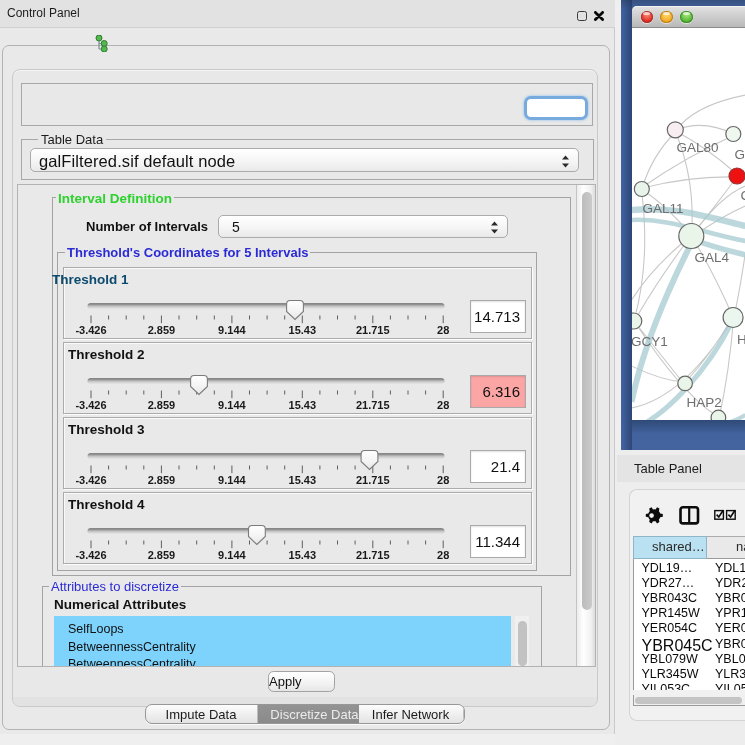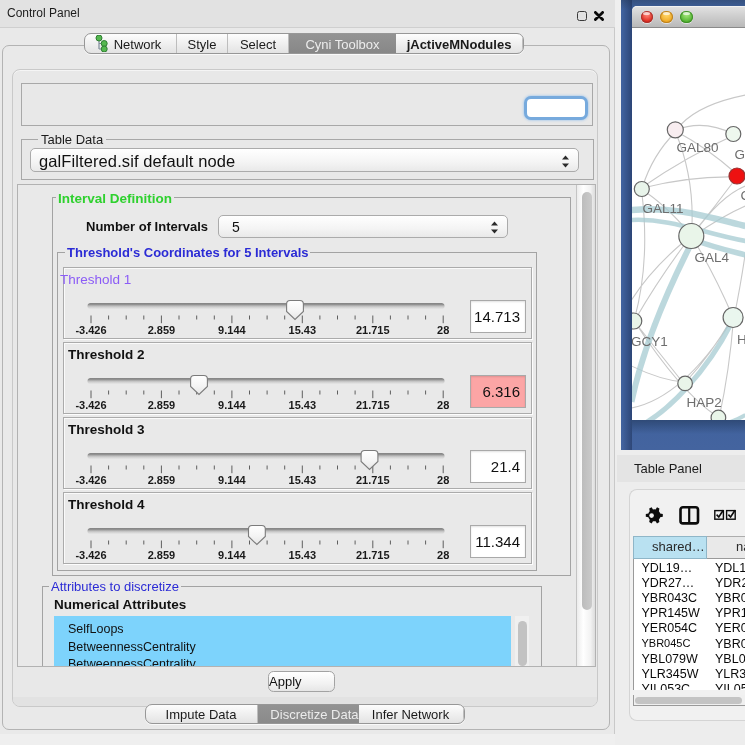--- a/index.html
+++ b/index.html
@@ -10,27 +10,20 @@
 </style></head><body>
 <div id="page">
 <div class="abs" style="left:0;top:0;width:615px;height:734px;background:#e9e9e9;border-right:1px solid #c9c9c9"></div>
 <div class="abs" style="left:0;top:0;width:615px;height:28px;background:#e2e2e2;border-bottom:1px solid #cfcfcf"></div>
 <div class="txt" style="left:7px;top:6px;font-size:12px;color:#1c1c1c">Control Panel</div>
 <div class="abs" style="left:577px;top:11px;width:9.5px;height:9.5px;border:1.7px solid #3a3a3a;border-radius:2.5px"></div>
 <svg style="left:594px;top:11px" width="10" height="10" viewBox="0 0 10 10">
 <path d="M1.4,1.4 L8.6,8.6 M8.6,1.4 L1.4,8.6" stroke="#0a0a0a" stroke-width="2.8" stroke-linecap="round"></path>
     </svg>
 <div class="abs" style="left:2px;top:44.5px;width:608px;height:685px;border:1px solid #b3b3b3;border-radius:7px"></div>
-<div class="abs" style="left:84px;top:33px;width:440px;height:21px;border:1px solid #979797;border-radius:7px;overflow:hidden;background:linear-gradient(#fdfdfd,#f1f1f1 45%,#e3e3e3);box-shadow:0 1px 0 rgba(255,255,255,.7)">
-      <div style="position:relative;float:left;box-sizing:border-box;width:92px;height:21px;line-height:21px;text-align:center;font-size:13px;color:#1a1a1a;border-right:1px solid #bdbdbd;"><span style="padding-left:14px">Network</span></div>
-      <div style="position:relative;float:left;box-sizing:border-box;width:51px;height:21px;line-height:21px;text-align:center;font-size:13px;color:#1a1a1a;border-right:1px solid #bdbdbd;">Style</div>
-      <div style="position:relative;float:left;box-sizing:border-box;width:61px;height:21px;line-height:21px;text-align:center;font-size:13px;color:#1a1a1a;border-right:1px solid #bdbdbd;">Select</div>
-      <div style="position:relative;float:left;box-sizing:border-box;width:107px;height:21px;line-height:21px;text-align:center;font-size:13px;background:linear-gradient(#939393,#868686);color:#ececec;">Cyni Toolbox</div>
-      <div style="position:relative;float:left;box-sizing:border-box;width:127px;height:21px;line-height:21px;text-align:center;font-size:13px;color:#1a1a1a;border-right:1px solid #bdbdbd;font-weight:bold;">jActiveMNodules</div>
-    </div>
 <svg style="left:95px;top:35px" width="13" height="17" viewBox="0 0 13 17">
 <path d="M4,3 V14 M4,8.5 H9 M4,14 H9" stroke="#7d8b99" stroke-width="1.2" fill="none"></path>
 <circle cx="4" cy="3" r="3" fill="#55b84f" stroke="#2e7d32" stroke-width="1"></circle>
 <circle cx="9.2" cy="8.5" r="3" fill="#55b84f" stroke="#2e7d32" stroke-width="1"></circle>
 <circle cx="9.2" cy="14" r="3" fill="#55b84f" stroke="#2e7d32" stroke-width="1"></circle>
     </svg>
 <div class="abs" style="left:12px;top:69px;width:586px;height:637.5px;background:#e8e8e8;border:1px solid #c9c9c9;border-radius:8px;box-shadow:inset 0 1px 0 #f5f5f5"></div>
 <div class="abs" style="left:21px;top:83px;width:572px;height:43px;border:1px solid #a8a8a8"></div>
 <div class="abs" style="left:524px;top:96px;width:64px;height:24px;border:3px solid #77aadd;border-radius:7px;background:#fff;box-shadow:0 0 3px #88bbee"></div>
 <div class="abs" style="left:21px;top:139px;width:573px;height:41px;border:1px solid #a8a8a8"></div>
@@ -49,21 +42,21 @@
 <div class="txt" style="left:86px;top:219px;font-size:13px;font-weight:bold;color:#111">Number of Intervals</div>
 <div class="abs" style="left:218px;top:215px;width:290px;height:23px;border:1px solid #ababab;border-radius:5px;background:linear-gradient(#ffffff,#f4f4f4 60%,#e9e9e9)">
 <div class="txt" style="left:13px;top:3px;font-size:14px;color:#111">5</div>
 <svg style="right:8px;top:3.5px" width="9" height="15" viewBox="0 0 9 15">
         <path d="M1,5.6 L4.5,1.4 L8,5.6 Z M1,9.4 L4.5,13.6 L8,9.4 Z" fill="#2a2a2a"></path>
       </svg>
 </div>
 <div class="abs" style="left:57px;top:252px;width:480px;height:319px;border:1px solid #a3a3a3"></div>
 <div class="txt" style="left:65px;top:245px;font-size:13px;font-weight:bold;color:#2b2bd5;background:#e9e9e9;padding:0 2px">Threshold's Coordinates for 5 Intervals</div>
 <div class="abs" style="left:63px;top:267px;width:469px;height:72px;border:1px solid #ababab;box-shadow:inset 1px 1px 0 #fafafa,1px 1px 0 #fdfdfd;background:#e9e9e9"></div>
-<div class="txt" style="left:60px;top:272px;font-size:13.5px;font-weight:normal;color:#8b5cf6">Threshold 1</div>
+<div class="txt" style="left:52px;top:272px;font-size:13.5px;font-weight:bold;color:#0c4a6e">Threshold 1</div>
 <svg style="left:63px;top:267px" width="470" height="72" viewBox="0 0 470 72">
       <defs>
         <linearGradient id="gr1" x1="0" y1="0" x2="0" y2="1">
           <stop offset="0" stop-color="#5f5f5f"></stop>
           <stop offset="0.25" stop-color="#9c9c9c"></stop>
           <stop offset="0.6" stop-color="#cccccc"></stop>
           <stop offset="1" stop-color="#e8e8e8"></stop>
         </linearGradient>
         <linearGradient id="th1" x1="0" y1="0" x2="0" y2="1">
           <stop offset="0" stop-color="#ffffff"></stop>
@@ -255,21 +248,21 @@
       <div class="txt" style="left:8px;top:2.5px;font-size:12.5px;color:#0a0a0a">YDL19…</div>
       <div class="txt" style="left:81.5px;top:2.5px;font-size:12.5px;color:#0a0a0a">YDL19</div>
       <div class="txt" style="left:8px;top:17.6px;font-size:12.5px;color:#0a0a0a">YDR27…</div>
       <div class="txt" style="left:81.5px;top:17.6px;font-size:12.5px;color:#0a0a0a">YDR27</div>
       <div class="txt" style="left:8px;top:32.7px;font-size:12.5px;color:#0a0a0a">YBR043C</div>
       <div class="txt" style="left:81.5px;top:32.7px;font-size:12.5px;color:#0a0a0a">YBR04</div>
       <div class="txt" style="left:8px;top:47.8px;font-size:12.5px;color:#0a0a0a">YPR145W</div>
       <div class="txt" style="left:81.5px;top:47.8px;font-size:12.5px;color:#0a0a0a">YPR14</div>
       <div class="txt" style="left:8px;top:62.9px;font-size:12.5px;color:#0a0a0a">YER054C</div>
       <div class="txt" style="left:81.5px;top:62.9px;font-size:12.5px;color:#0a0a0a">YER05</div>
-      <div class="txt" style="left:8px;top:78.0px;font-size:11px;color:#0a0a0a">YBR045C</div>
+      <div class="txt" style="left:8px;top:78.0px;font-size:16px;color:#0a0a0a">YBR045C</div>
       <div class="txt" style="left:81.5px;top:78.0px;font-size:12.5px;color:#0a0a0a">YBR04</div>
       <div class="txt" style="left:8px;top:93.1px;font-size:12.5px;color:#0a0a0a">YBL079W</div>
       <div class="txt" style="left:81.5px;top:93.1px;font-size:12.5px;color:#0a0a0a">YBL07</div>
       <div class="txt" style="left:8px;top:108.2px;font-size:12.5px;color:#0a0a0a">YLR345W</div>
       <div class="txt" style="left:81.5px;top:108.2px;font-size:12.5px;color:#0a0a0a">YLR34</div>
       <div class="txt" style="left:8px;top:123.3px;font-size:12.5px;color:#0a0a0a">YIL053C</div>
       <div class="txt" style="left:81.5px;top:123.3px;font-size:12.5px;color:#0a0a0a">YIL05</div>
     </div>
 <div class="abs" style="left:632.5px;top:694.5px;width:112.5px;height:11.5px;background:#f0f0f0;border-left:1px solid #9a9a9a;border-bottom:1px solid #9a9a9a"></div>
 <div class="abs" style="left:634.5px;top:696.5px;width:107px;height:7.5px;background:#c4c4c4;border-radius:4px"></div>

